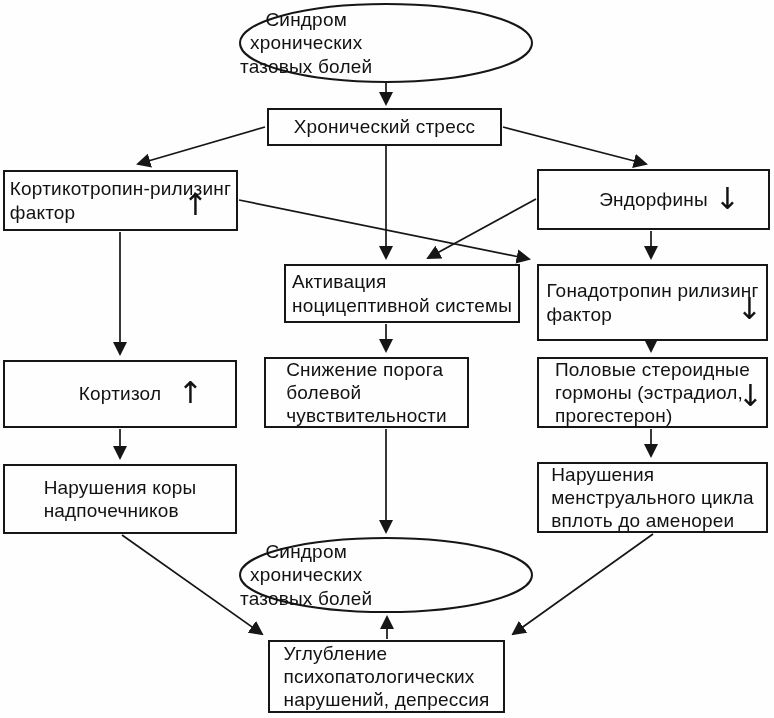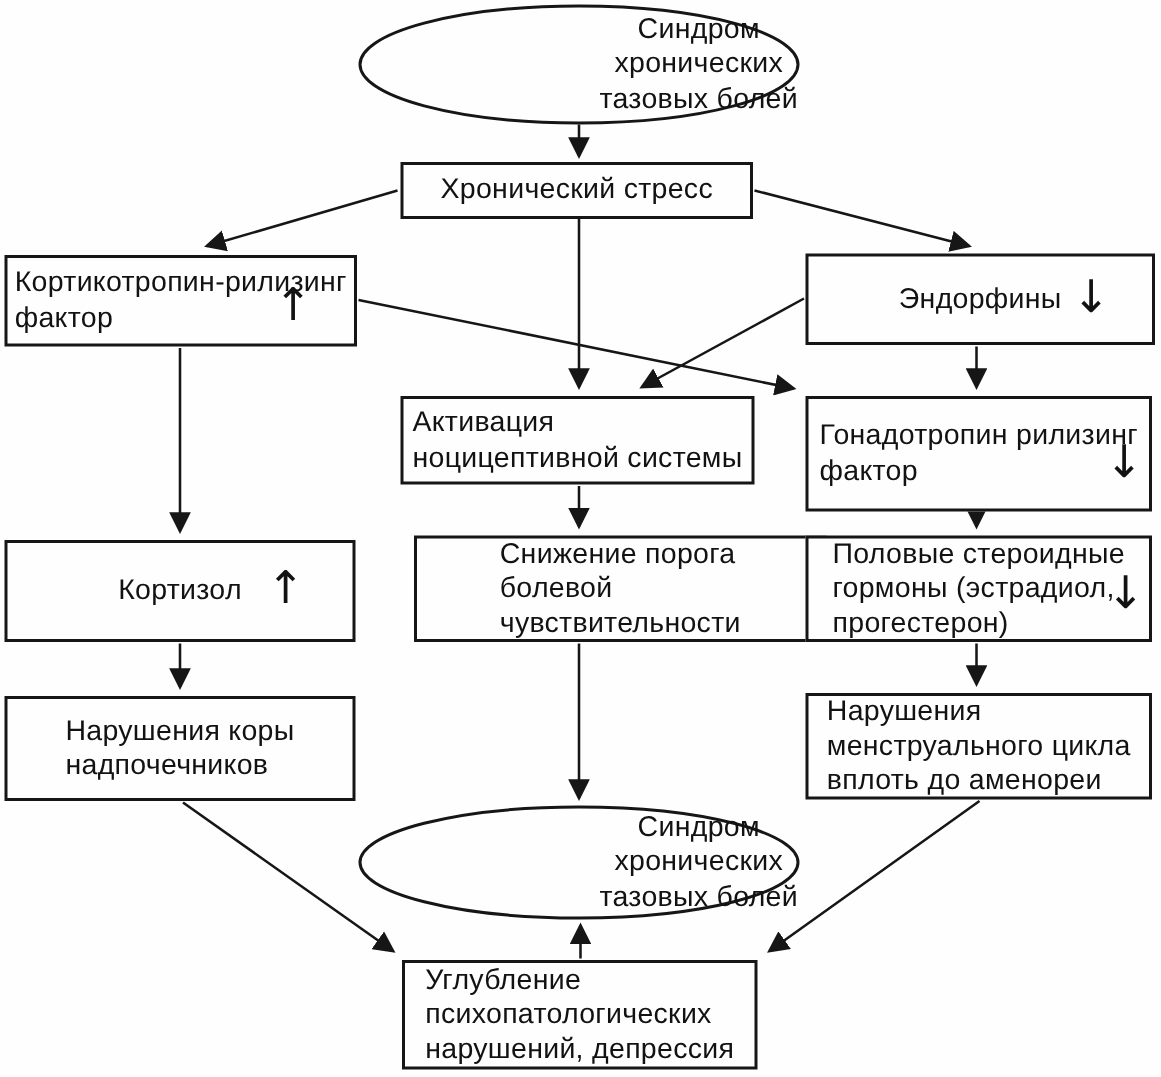--- a/index.html
+++ b/index.html
@@ -43,21 +43,21 @@
   .node-label {
     white-space: pre-line;
     font-size: 19px;
     line-height: 1.22;
     letter-spacing: 0.2px;
   }
   .ellipse-label-wrap {
     position: absolute;
     display: flex;
     align-items: center;
-    justify-content: flex-end;
+    justify-content: flex-start;
     text-align: center;
     background: transparent;
   }
   .trend {
     position: absolute;
     top: 50%;
     transform: translateY(-54%);
     font-family: "DejaVu Sans", sans-serif;
     font-size: 30px;
     line-height: 1;
@@ -117,37 +117,37 @@
     <span class="node-label">Кортикотропин-рилизинг
 фактор</span>
     <span class="trend" style="right:28px; transform:translateY(-38%);">↑</span>
   </div>
 
   <div class="node" style="left:537px; top:169px; width:233px; height:61px;">
     <span class="node-label">Эндорфины</span>
     <span class="trend" style="right:28px;">↓</span>
   </div>
 
-  <div class="node" style="left:267px; top:264px; width:236px; height:59px;">
+  <div class="node" style="left:284px; top:264px; width:236px; height:59px;">
     <span class="node-label">Активация
 ноцицептивной системы</span>
   </div>
 
   <div class="node" style="left:537px; top:264px; width:231px; height:77px;">
     <span class="node-label">Гонадотропин рилизинг
 фактор</span>
     <span class="trend" style="right:4px; transform:translateY(-30%);">↓</span>
   </div>
 
   <div class="node" style="left:3px; top:360px; width:234px; height:68px;">
     <span class="node-label">Кортизол</span>
     <span class="trend" style="right:32px;">↑</span>
   </div>
 
-  <div class="node" style="left:276px; top:357px; width:275px; height:71px;">
+  <div class="node" style="left:264px; top:357px; width:205px; height:71px;">
     <span class="node-label">Снижение порога
 болевой
 чувствительности</span>
   </div>
 
   <div class="node" style="left:537px; top:357px; width:231px; height:71px;">
     <span class="node-label">Половые стероидные
 гормоны (эстрадиол,
 прогестерон)</span>
     <span class="trend" style="right:3px; transform:translateY(-40%);">↓</span>

